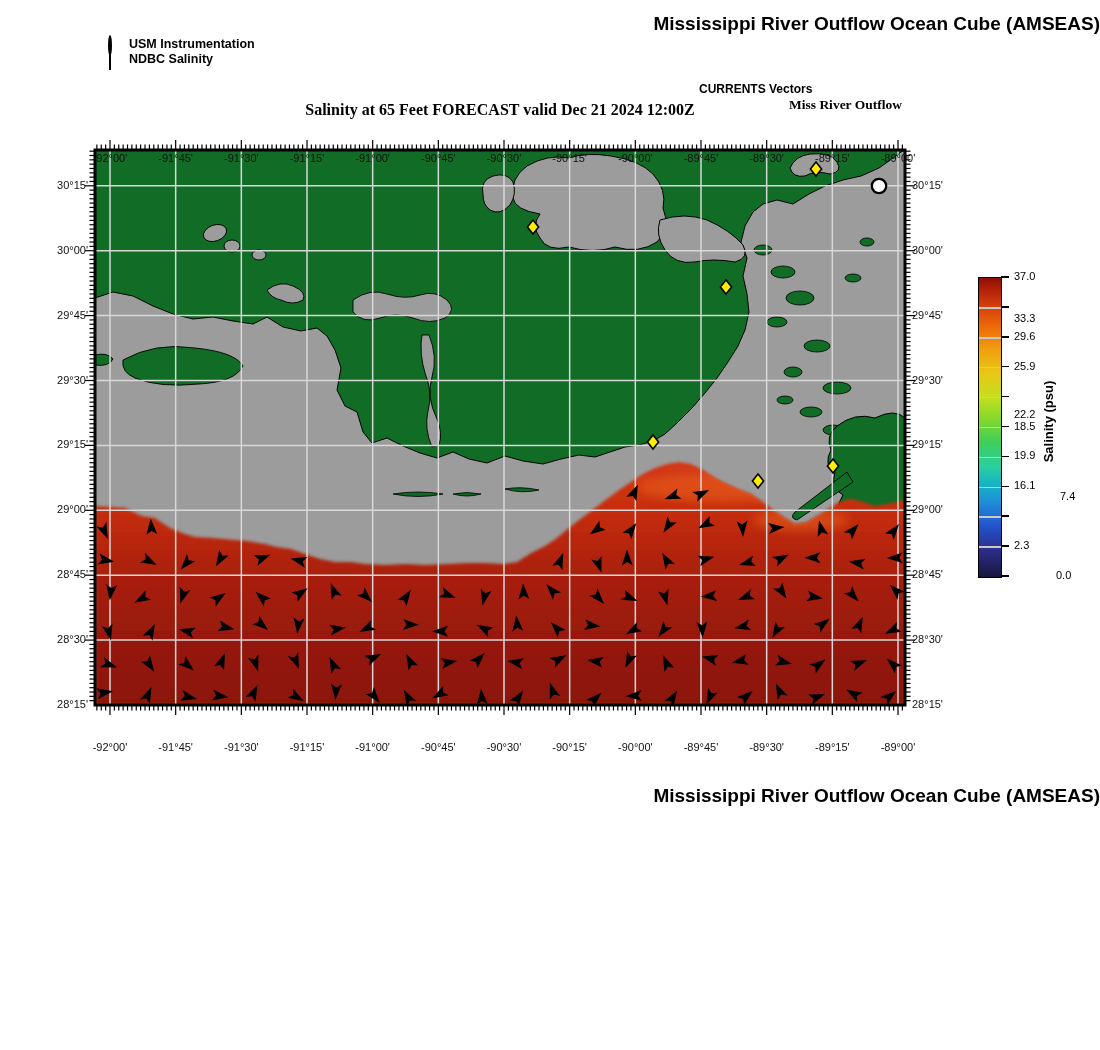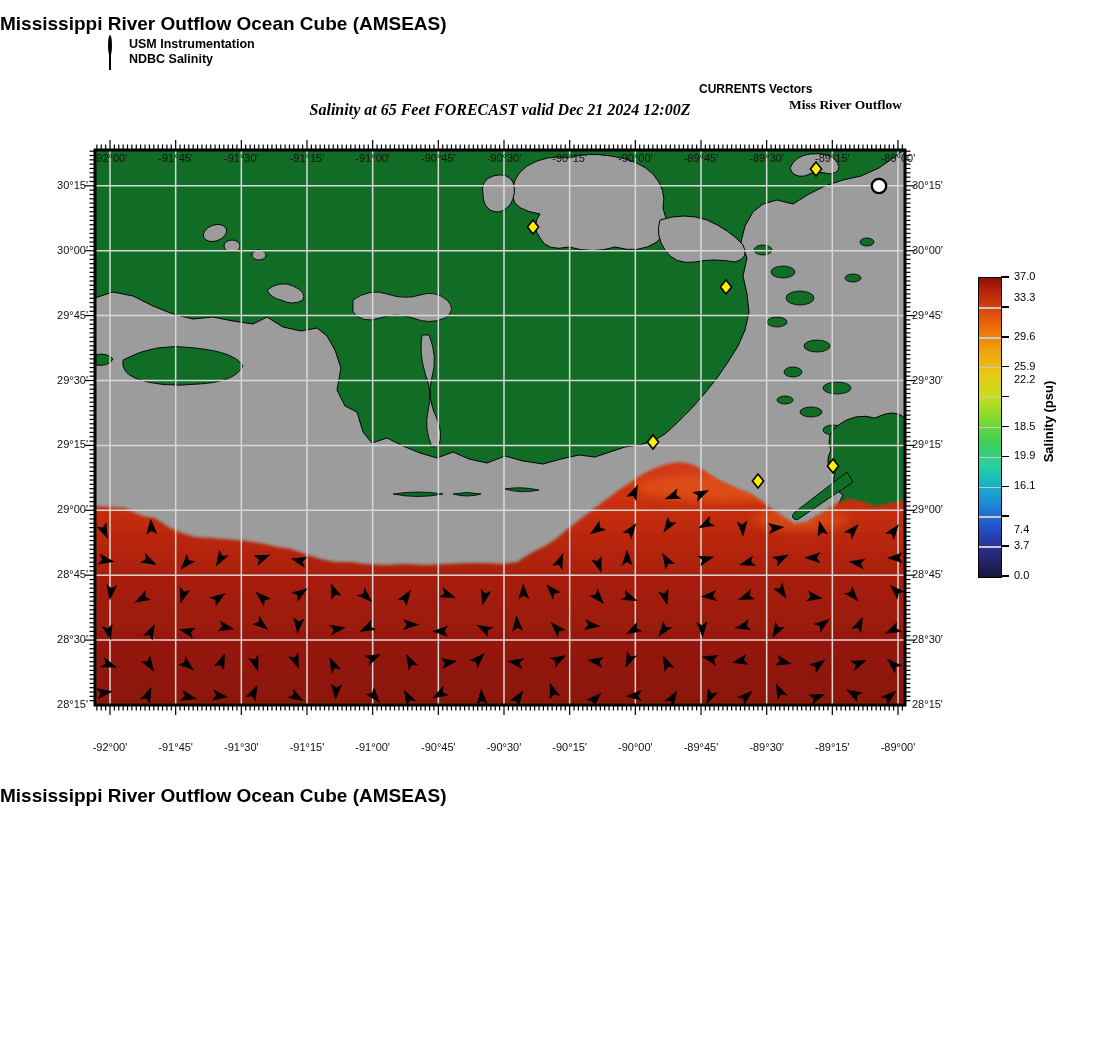--- a/index.html
+++ b/index.html
@@ -1,22 +1,22 @@
 <!DOCTYPE html>
 <html><head>
 <meta charset="utf-8">
 <style>
   html,body{margin:0;padding:0;background:#fff;}
   #page{position:relative;width:1100px;height:1050px;background:#fff;
         font-family:"Liberation Sans","DejaVu Sans",sans-serif;color:#000;overflow:hidden;}
-  .ttl{position:absolute;left:0;width:1100px;text-align:left;font-weight:bold;font-size:19px;letter-spacing:0;}
+  .ttl{position:absolute;left:0;width:1100px;text-align:right;font-weight:bold;font-size:19px;letter-spacing:0;}
   #title-top{top:13px;}
   #title-bottom{top:785px;}
   #subtitle{position:absolute;left:0;top:101px;width:1000px;text-align:center;
-            font-family:"Liberation Serif","DejaVu Serif",serif;font-weight:bold;font-size:16px;font-style:italic;}
+            font-family:"Liberation Serif","DejaVu Serif",serif;font-weight:bold;font-size:16px;}
   
   #legend{position:absolute;left:108px;top:36px;}
   .lg-row{position:relative;height:15px;}
   .lg-ic{position:absolute;left:0;top:1px;width:13px;height:13px;}
   .lg-circle{border:2px solid #000;border-radius:50%;background:#fff;width:11px;height:11px;box-sizing:content-box;}
   .lg-diamond{width:10px;height:10px;background:#ffee00;border:1.6px solid #000;transform:rotate(45deg);margin:1px;}
   .lg-tx{position:absolute;left:21px;top:1px;font-weight:bold;font-size:12.5px;white-space:nowrap;}
   
   #cbox{position:absolute;left:697px;top:40px;width:200px;height:40px;border:2.5px solid #000;background:#fff;box-sizing:border-box;}
   .vrow{position:absolute;left:5px;right:5px;height:12px;}
@@ -993,36 +993,36 @@
       <span class="cb-in" style="top: 148.7px; position: absolute;"></span>
       <span class="cb-in" style="top: 178.6px; position: absolute;"></span>
       <span class="cb-in" style="top: 208.5px; position: absolute;"></span>
       <span class="cb-in" style="top: 238.4px; position: absolute;"></span>
       <span class="cb-in" style="top: 268.3px; position: absolute;"></span>
     </div>
   <div id="cbar-ticks">
       <span class="cb-stub" style="top: 276.2px; position: absolute;"></span>
       <span class="cb-lab" style="top: 270px; position: absolute;">37.0</span>
       <span class="cb-stub" style="top: 306.1px; position: absolute;"></span>
-      <span class="cb-lab" style="top: 291px; position: absolute;">33.3</span>
+      <span class="cb-lab" style="top: 312px; position: absolute;">33.3</span>
       <span class="cb-stub" style="top: 336px; position: absolute;"></span>
       <span class="cb-lab" style="top: 329.8px; position: absolute;">29.6</span>
       <span class="cb-stub" style="top: 365.9px; position: absolute;"></span>
       <span class="cb-lab" style="top: 359.7px; position: absolute;">25.9</span>
       <span class="cb-stub" style="top: 395.8px; position: absolute;"></span>
-      <span class="cb-lab" style="top: 373px; position: absolute;">22.2</span>
+      <span class="cb-lab" style="top: 408px; position: absolute;">22.2</span>
       <span class="cb-stub" style="top: 425.7px; position: absolute;"></span>
       <span class="cb-lab" style="top: 419.5px; position: absolute;">18.5</span>
       <span class="cb-stub" style="top: 455.6px; position: absolute;"></span>
       <span class="cb-lab" style="top: 449.4px; position: absolute;">19.9</span>
       <span class="cb-stub" style="top: 485.5px; position: absolute;"></span>
       <span class="cb-lab" style="top: 479.3px; position: absolute;">16.1</span>
       <span class="cb-stub" style="top: 515.4px; position: absolute;"></span>
-      <span class="cb-lab" style="top: 523px; position: absolute;">7.4</span>
+      <span class="cb-lab" style="top: 490px; position: absolute; margin-left: 46px;">7.4</span>
       <span class="cb-stub" style="top: 545.3px; position: absolute;"></span>
-      <span class="cb-lab" style="top: 539.1px; position: absolute;">3.7</span>
+      <span class="cb-lab" style="top: 539.1px; position: absolute;">2.3</span>
       <span class="cb-stub" style="top: 575.2px; position: absolute;"></span>
-      <span class="cb-lab" style="top: 569px; position: absolute;">0.0</span>
+      <span class="cb-lab" style="top: 569px; position: absolute; margin-left: 42px;">0.0</span>
     </div>
   <div id="cbar-title">Salinity (psu)</div>
 
   <div id="title-bottom" class="ttl">Mississippi River Outflow Ocean Cube (AMSEAS)</div>
 </div>
 
 </body></html>

